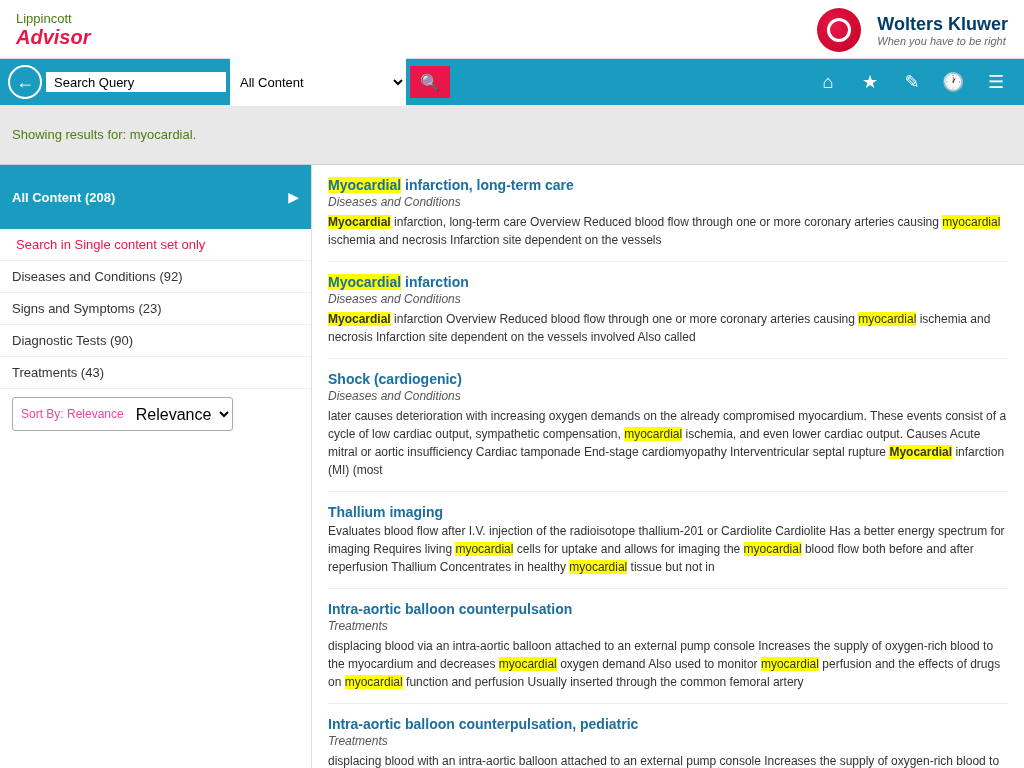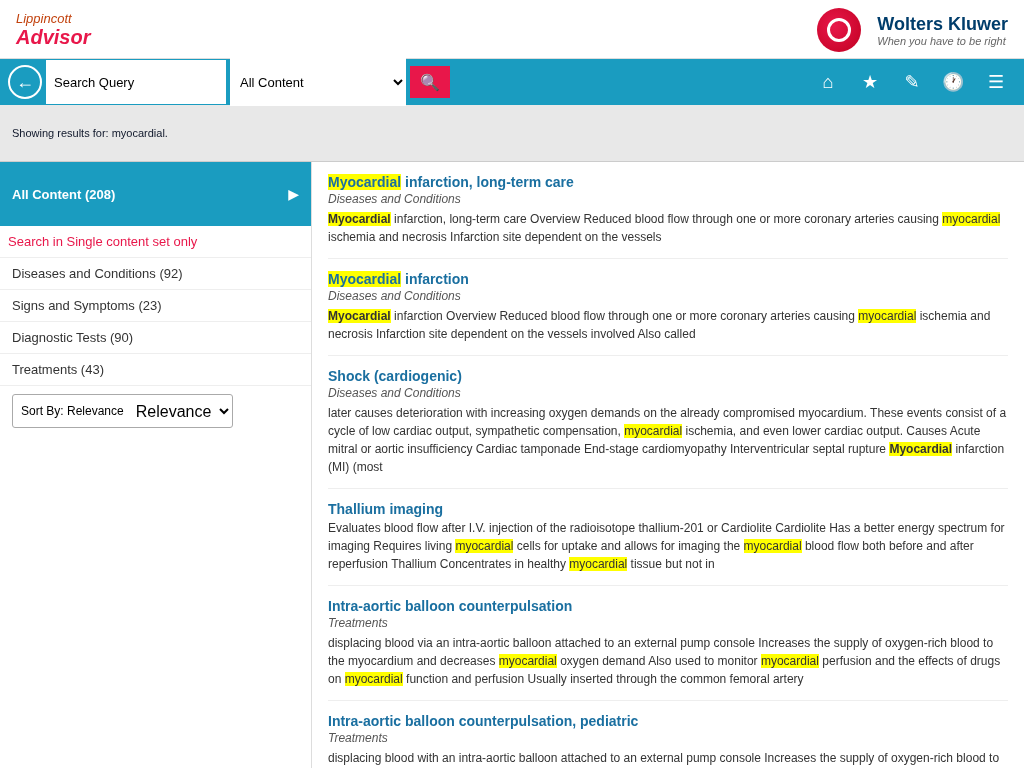--- a/index.html
+++ b/index.html
@@ -1,56 +1,56 @@
 <!DOCTYPE html>
 <html><head>
   <meta charset="utf-8">
   <style>
     * { margin: 0; padding: 0; box-sizing: border-box; }
     body { font-family: Arial, sans-serif; font-size: 13px; color: #333; background: #fff; width: 1024px; overflow-x: hidden; }
 
     
     .header { background: #fff; padding: 8px 16px 6px 16px; display: flex; justify-content: space-between; align-items: center; border-bottom: 1px solid #ddd; }
-    .logo-lippincott { font-size: 13px; color: #c2410c; font-weight: normal; font-style: italic; }
+    .logo-lippincott { font-size: 13px; color: #4d7c0f; font-weight: normal; }
     .logo-advisor { font-size: 20px; color: #e8174a; font-weight: bold; font-style: italic; }
     .logo-left { display: flex; flex-direction: column; line-height: 1.1; }
     .logo-right { display: flex; align-items: center; gap: 16px; }
     .wk-logo-circle { width: 44px; height: 44px; border-radius: 50%; background: radial-gradient(circle at 40% 40%, #e8174a, #c00020); display: flex; align-items: center; justify-content: center; }
     .wk-logo-inner { width: 24px; height: 24px; border: 3px solid white; border-radius: 50%; }
     .wk-text { display: flex; flex-direction: column; }
     .wk-name { font-size: 18px; color: #003d6b; font-weight: bold; }
     .wk-tagline { font-size: 11px; color: #666; font-style: italic; }
 
     
     .navbar { background: #1a9cc0; display: flex; align-items: center; padding: 0 8px; height: 46px; gap: 4px; }
     .nav-back-btn { width: 34px; height: 34px; border-radius: 50%; background: transparent; border: 2px solid white; color: white; font-size: 18px; cursor: pointer; display: flex; align-items: center; justify-content: center; flex-shrink: 0; }
-    .search-input { height: 44px; width: 180px; border: none; padding: 0 8px; font-size: 13px; outline: none; }
+    .search-input { height: 20px; width: 180px; border: none; padding: 0 8px; font-size: 13px; outline: none; }
     .content-select { height: 48px; border: none; padding: 0 6px; font-size: 13px; background: white; cursor: pointer; min-width: 120px; }
     .search-btn { width: 40px; height: 32px; background: #e8174a; border: none; cursor: pointer; display: flex; align-items: center; justify-content: center; }
     .search-btn-icon { color: white; font-size: 16px; }
     .nav-spacer { flex: 1; }
     .nav-icons { display: flex; gap: 2px; }
     .nav-icon-btn { width: 40px; height: 40px; border-radius: 4px; background: transparent; border: none; cursor: pointer; display: flex; align-items: center; justify-content: center; color: white; font-size: 18px; }
 
     
-    .results-bar { background: #e8e8e8; padding: 22px 12px; font-size: 11px; color: #0f172a; border-bottom: 1px solid #ccc; }
+    .results-bar { background: #e8e8e8; padding: 22px 12px; font-size: 13px; color: #4d7c0f; border-bottom: 1px solid #ccc; }
 
     
     .main-layout { display: flex; min-height: 680px; }
 
     
     .sidebar { width: 312px; flex-shrink: 0; border-right: 1px solid #ddd; background: #fff; }
     .sidebar-all-content { background: #1a9cc0; color: white; padding: 24px 12px; display: flex; align-items: center; justify-content: space-between; cursor: pointer; }
     .sidebar-all-content-label { font-weight: bold; font-size: 13px; }
     .sidebar-all-content-arrow { font-size: 14px; }
-    .sidebar-search-single { padding: 8px 8px; color: #e8174a; cursor: pointer; border-bottom: 1px solid #eee; font-size: 13px; }
+    .sidebar-search-single { padding: 8px 16px; color: #e8174a; cursor: pointer; border-bottom: 1px solid #eee; font-size: 13px; }
     .sidebar-item { padding: 8px 12px; border-bottom: 1px solid #eee; cursor: pointer; font-size: 13px; color: #333; }
     .sort-row { padding: 8px 12px; }
     .sort-select-wrapper { display: inline-flex; align-items: center; border: 1px solid #aaa; border-radius: 3px; background: white; }
-    .sort-label { padding: 9px 8px; font-size: 12px; color: #000000; }
+    .sort-label { padding: 9px 8px; font-size: 12px; color: #ec4899; }
     .sort-select { border: none; background: transparent; font-size: 16px; padding: 4px 4px 4px 0; cursor: pointer; outline: none; }
 
     
     .content-area { flex: 1; padding: 0 16px; overflow-y: auto; }
     .result-item { padding: 12px 0; border-bottom: 1px solid #eee; }
     .result-title { color: #1a6fa0; font-size: 14px; font-weight: bold; cursor: pointer; margin-bottom: 2px; }
     .result-category { color: #555; font-size: 12px; font-style: italic; margin-bottom: 4px; }
     .result-snippet { font-size: 12px; color: #333; line-height: 1.5; }
   </style>
 </head>

